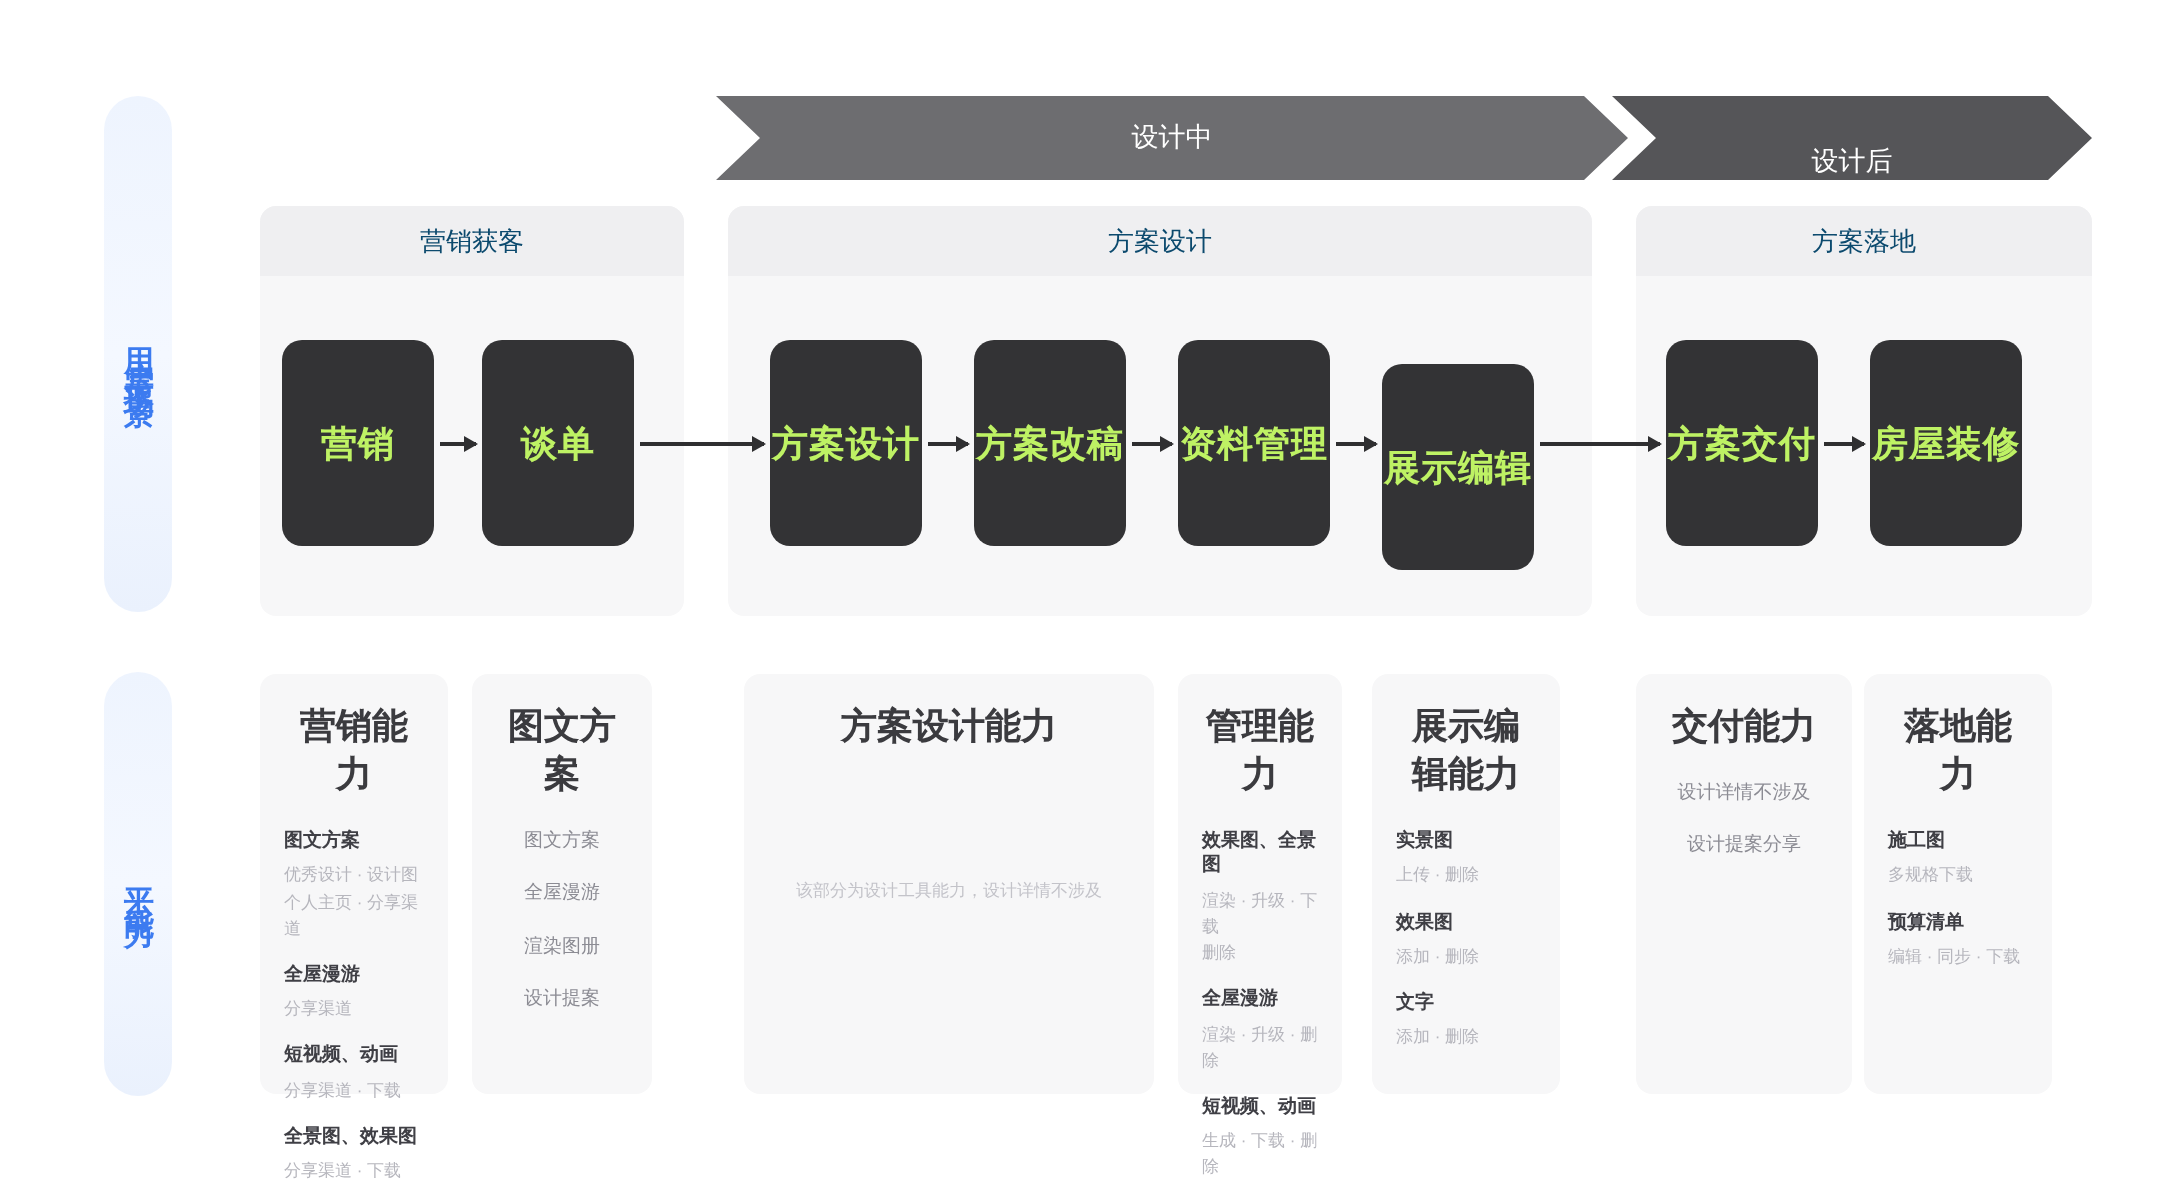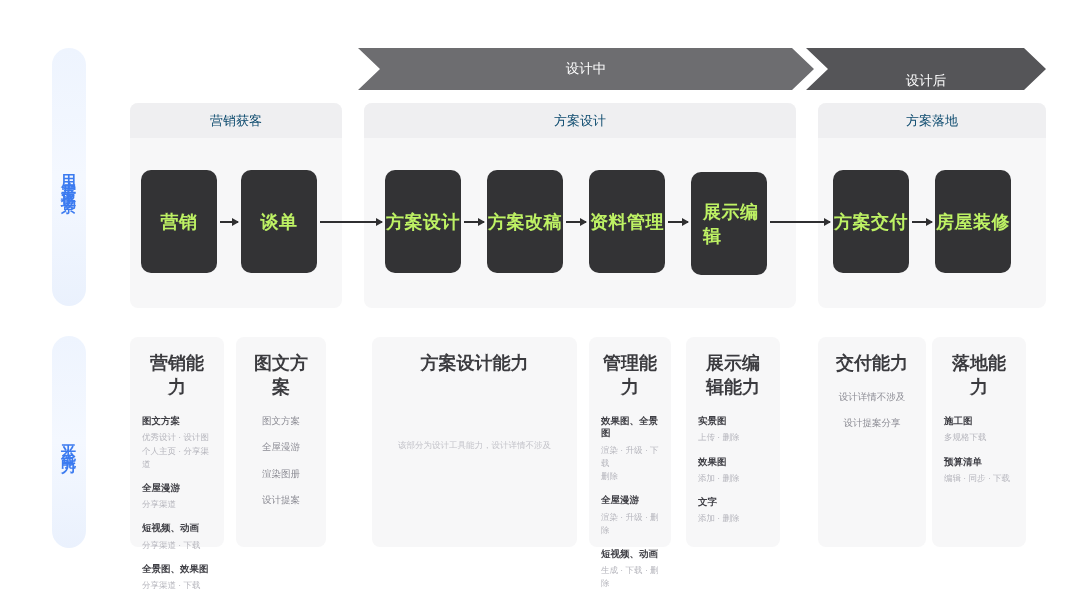--- a/index.html
+++ b/index.html
@@ -230,21 +230,21 @@
     </div>
     <div class="node" style="left: 385px; top: 170px;">
       <span>方案设计</span>
     </div>
     <div class="node" style="left: 487px; top: 170px;">
       <span>方案改稿</span>
     </div>
     <div class="node" style="left: 589px; top: 170px;">
       <span>资料管理</span>
     </div>
-    <div class="node" style="left: 691px; top: 172px; padding-left: 12px;">
+    <div class="node" style="left: 691px; top: 182px;">
       <span>展示编辑</span>
     </div>
     <div class="node" style="left: 833px; top: 170px;">
       <span>方案交付</span>
     </div>
     <div class="node" style="left: 935px; top: 170px;">
       <span>房屋装修</span>
     </div>
     <div class="conn" style="left: 220px; top: 221px; width: 18px;"></div>
     <div class="conn" style="left: 320px; top: 221px; width: 62px;"></div>

